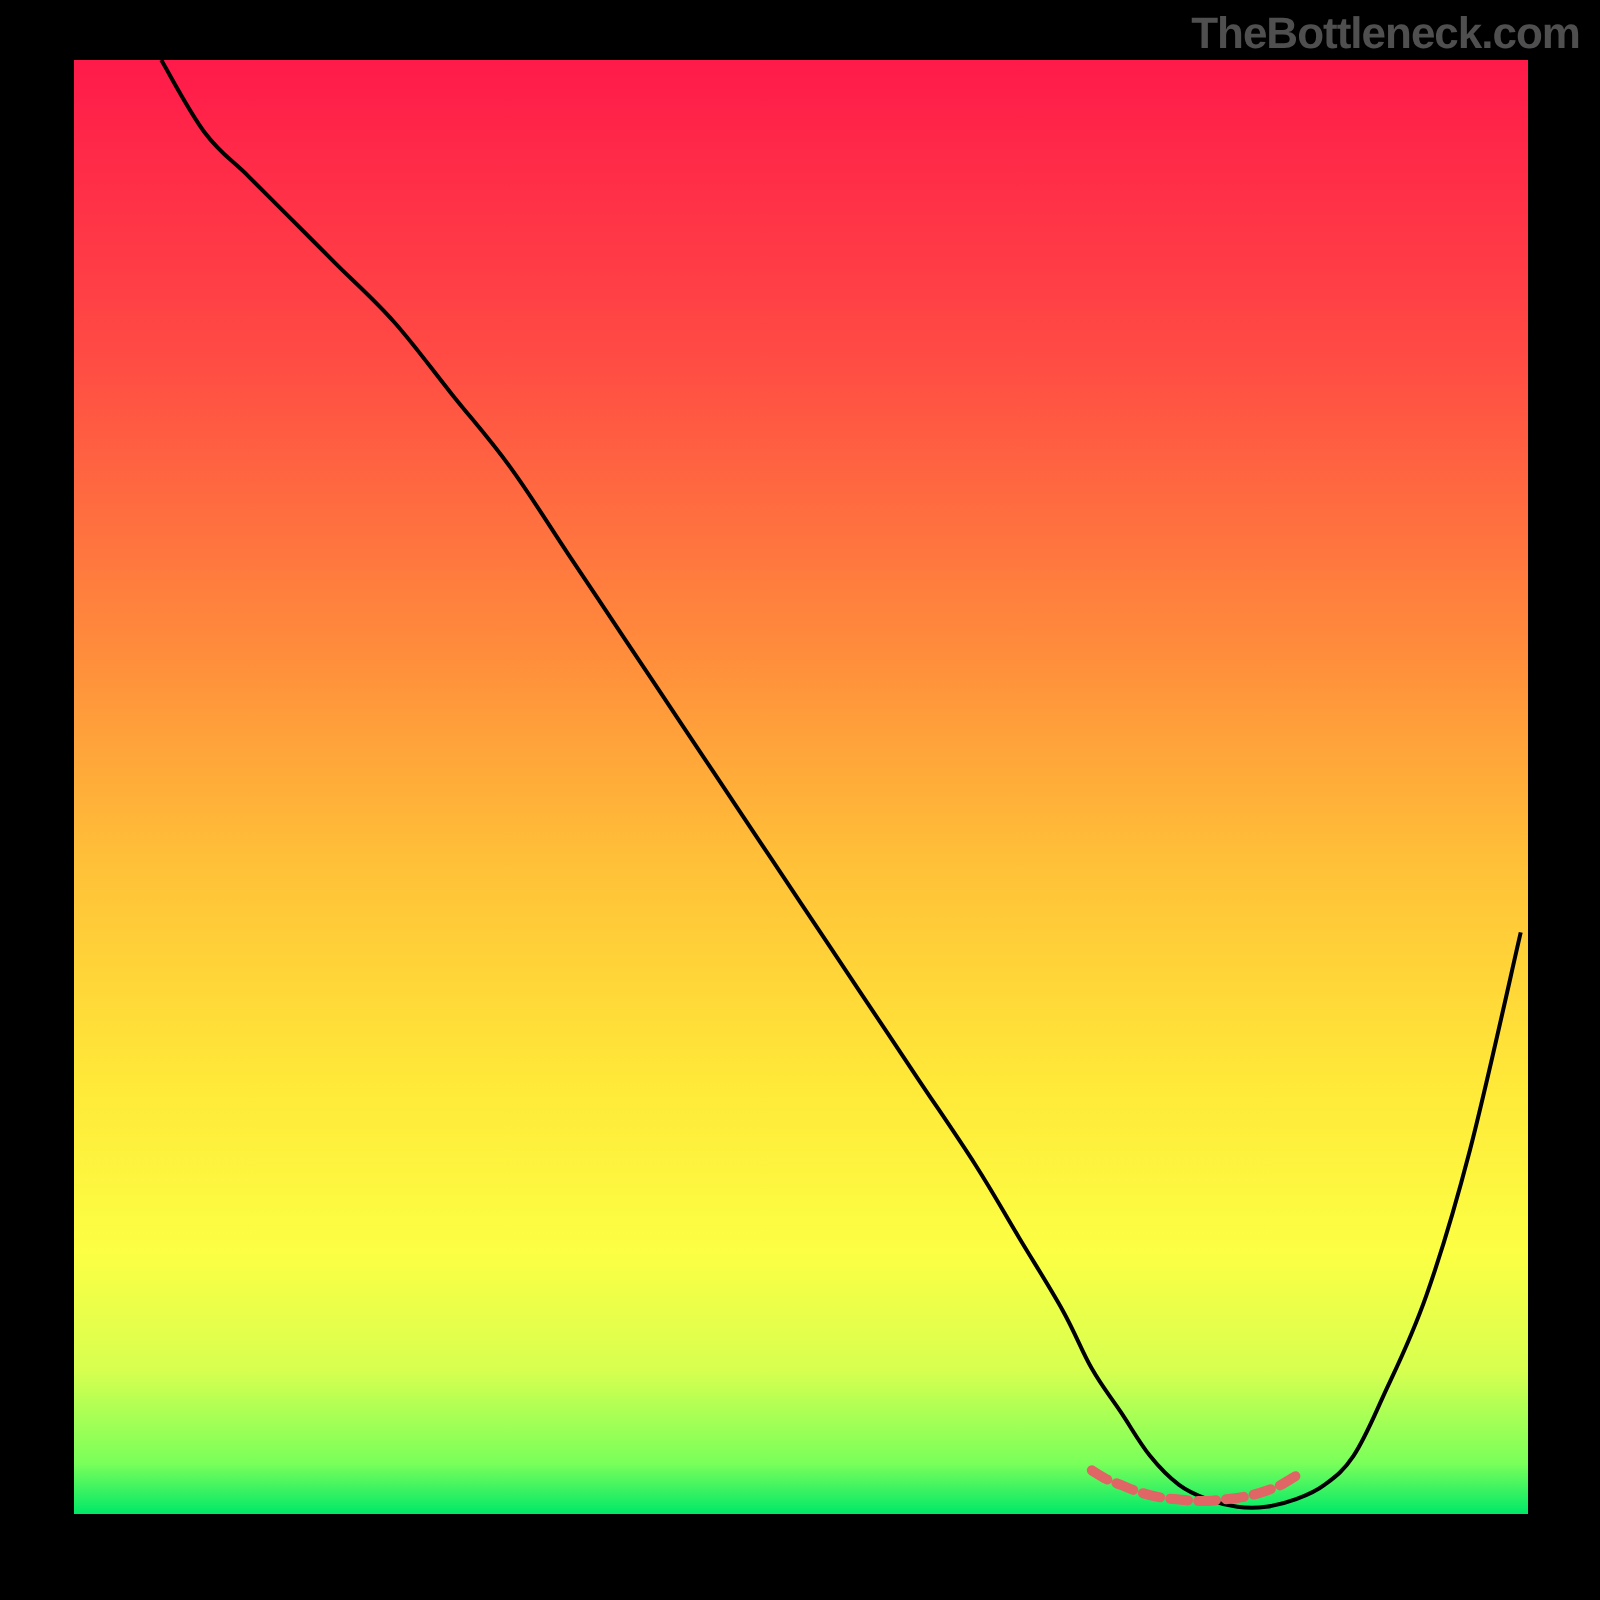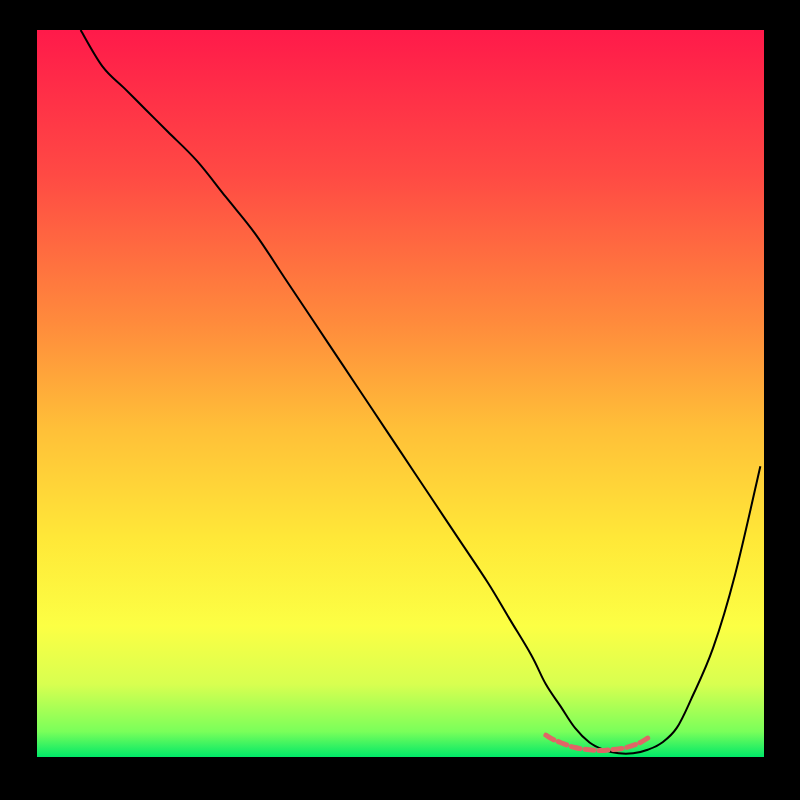--- a/index.html
+++ b/index.html
@@ -49,20 +49,21 @@
     top: 0;
     width: 727px;
     height: 727px;
   }
 </style>
 </head>
 <body>
 
 <div class="container">
 
+  <div class="watermark">TheBottleneck.com</div>
 
   <div class="plot-area">
 
     <svg class="gradient-bg" viewBox="0 0 727 727" preserveAspectRatio="none">
       <defs>
         <linearGradient id="bgGrad" x1="0" y1="0" x2="0" y2="1">
             <stop offset="0%" stop-color="#ff1a4a"></stop>
             <stop offset="20%" stop-color="#ff4a44"></stop>
             <stop offset="40%" stop-color="#ff8a3c"></stop>
             <stop offset="55.00000000000001%" stop-color="#ffc038"></stop>

